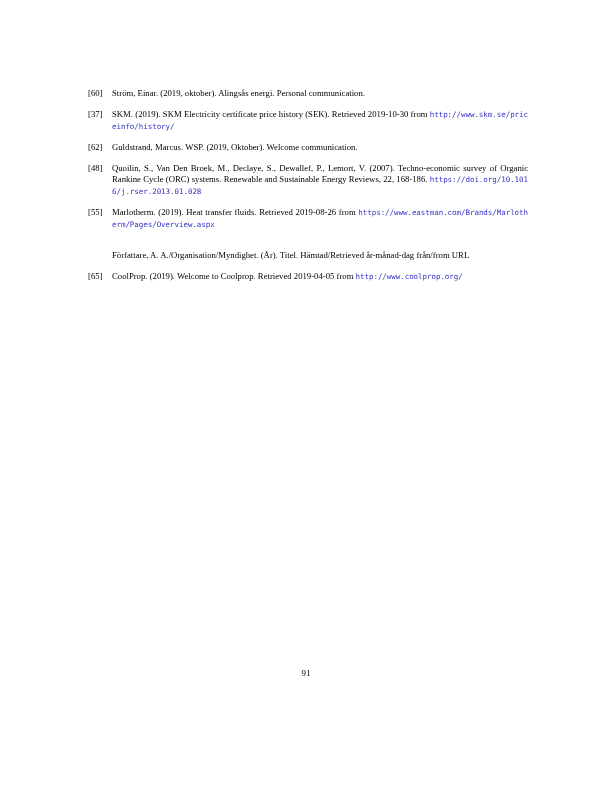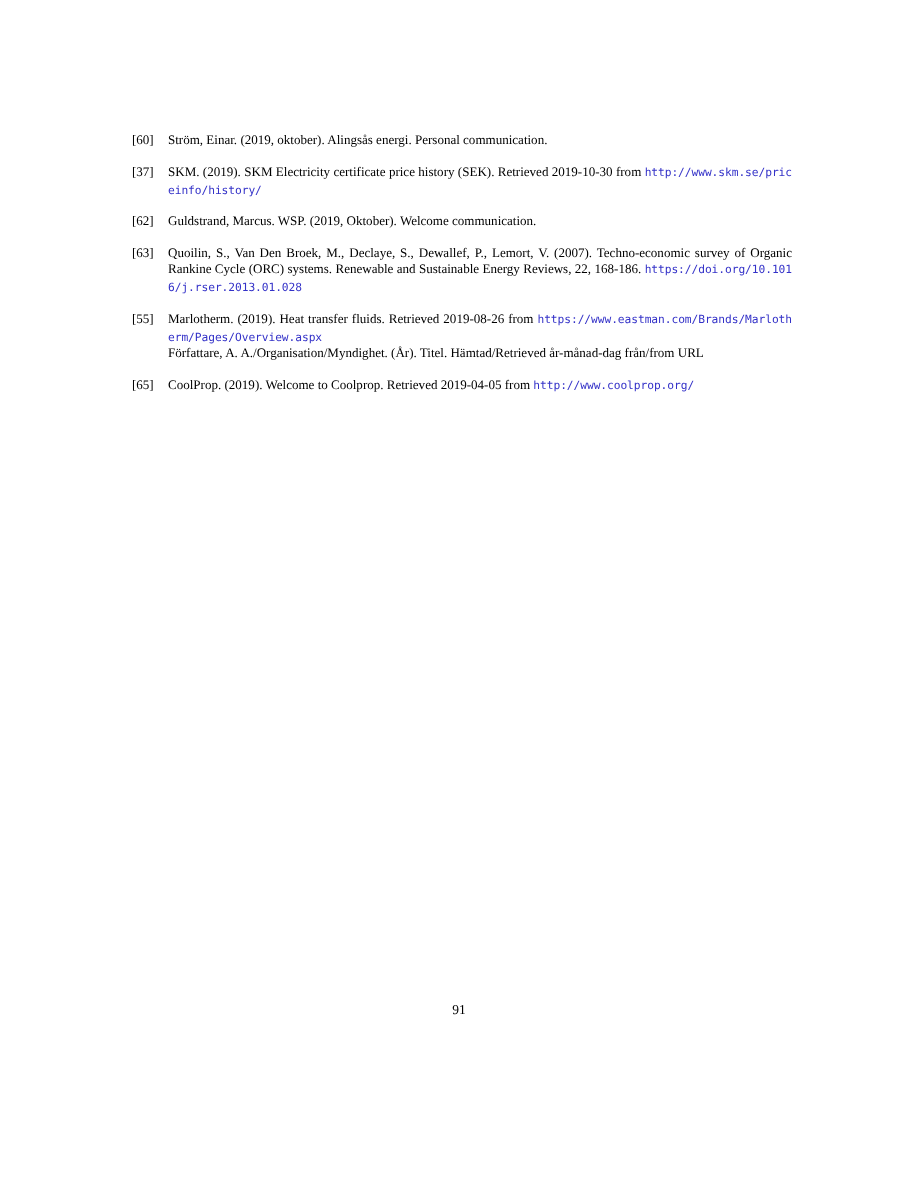--- a/index.html
+++ b/index.html
@@ -55,21 +55,21 @@
     text-align: justify;
     text-justify: inter-word;
     hyphens: none;
   }
 
   .bib-body p {
     margin: 0;
   }
 
   .bib-body p + p {
-    margin-top: 0;
+    margin-top: 20px;
   }
 
   
   .url {
     font-family: "DejaVu Sans Mono", "Liberation Mono", monospace;
     font-size: 7.5px;
     color: #3432c8;
     letter-spacing: -0.05px;
     word-break: break-all;
   }
@@ -107,21 +107,21 @@
     </div>
 
     <div class="bib-entry">
       <div class="bib-label">[62]</div>
       <div class="bib-body">
         <p><span>Guldstrand, Marcus. WSP. (2019, Oktober). Welcome communication.</span><span class="url"></span></p>
       </div>
     </div>
 
     <div class="bib-entry">
-      <div class="bib-label">[63]</div>
+      <div class="bib-label">[48]</div>
       <div class="bib-body">
         <p><span>Quoilin, S., Van Den Broek, M., Declaye, S., Dewallef, P.,  Lemort, V. (2007). Techno-economic survey of Organic Rankine Cycle (ORC) systems. Renewable and Sustainable Energy Reviews, 22, 168-186. </span><span class="url">https://doi.org/10.1016/j.rser.2013.01.028</span></p>
       </div>
     </div>
 
     <div class="bib-entry">
       <div class="bib-label">[55]</div>
       <div class="bib-body">
         <p><span>Marlotherm. (2019). Heat transfer fluids. Retrieved 2019-08-26 from </span><span class="url">https://www.eastman.com/Brands/Marlotherm/Pages/Overview.aspx</span></p>
         <p>Författare, A. A./Organisation/Myndighet. (År). Titel. Hämtad/Retrieved år-månad-dag från/from URL</p>

